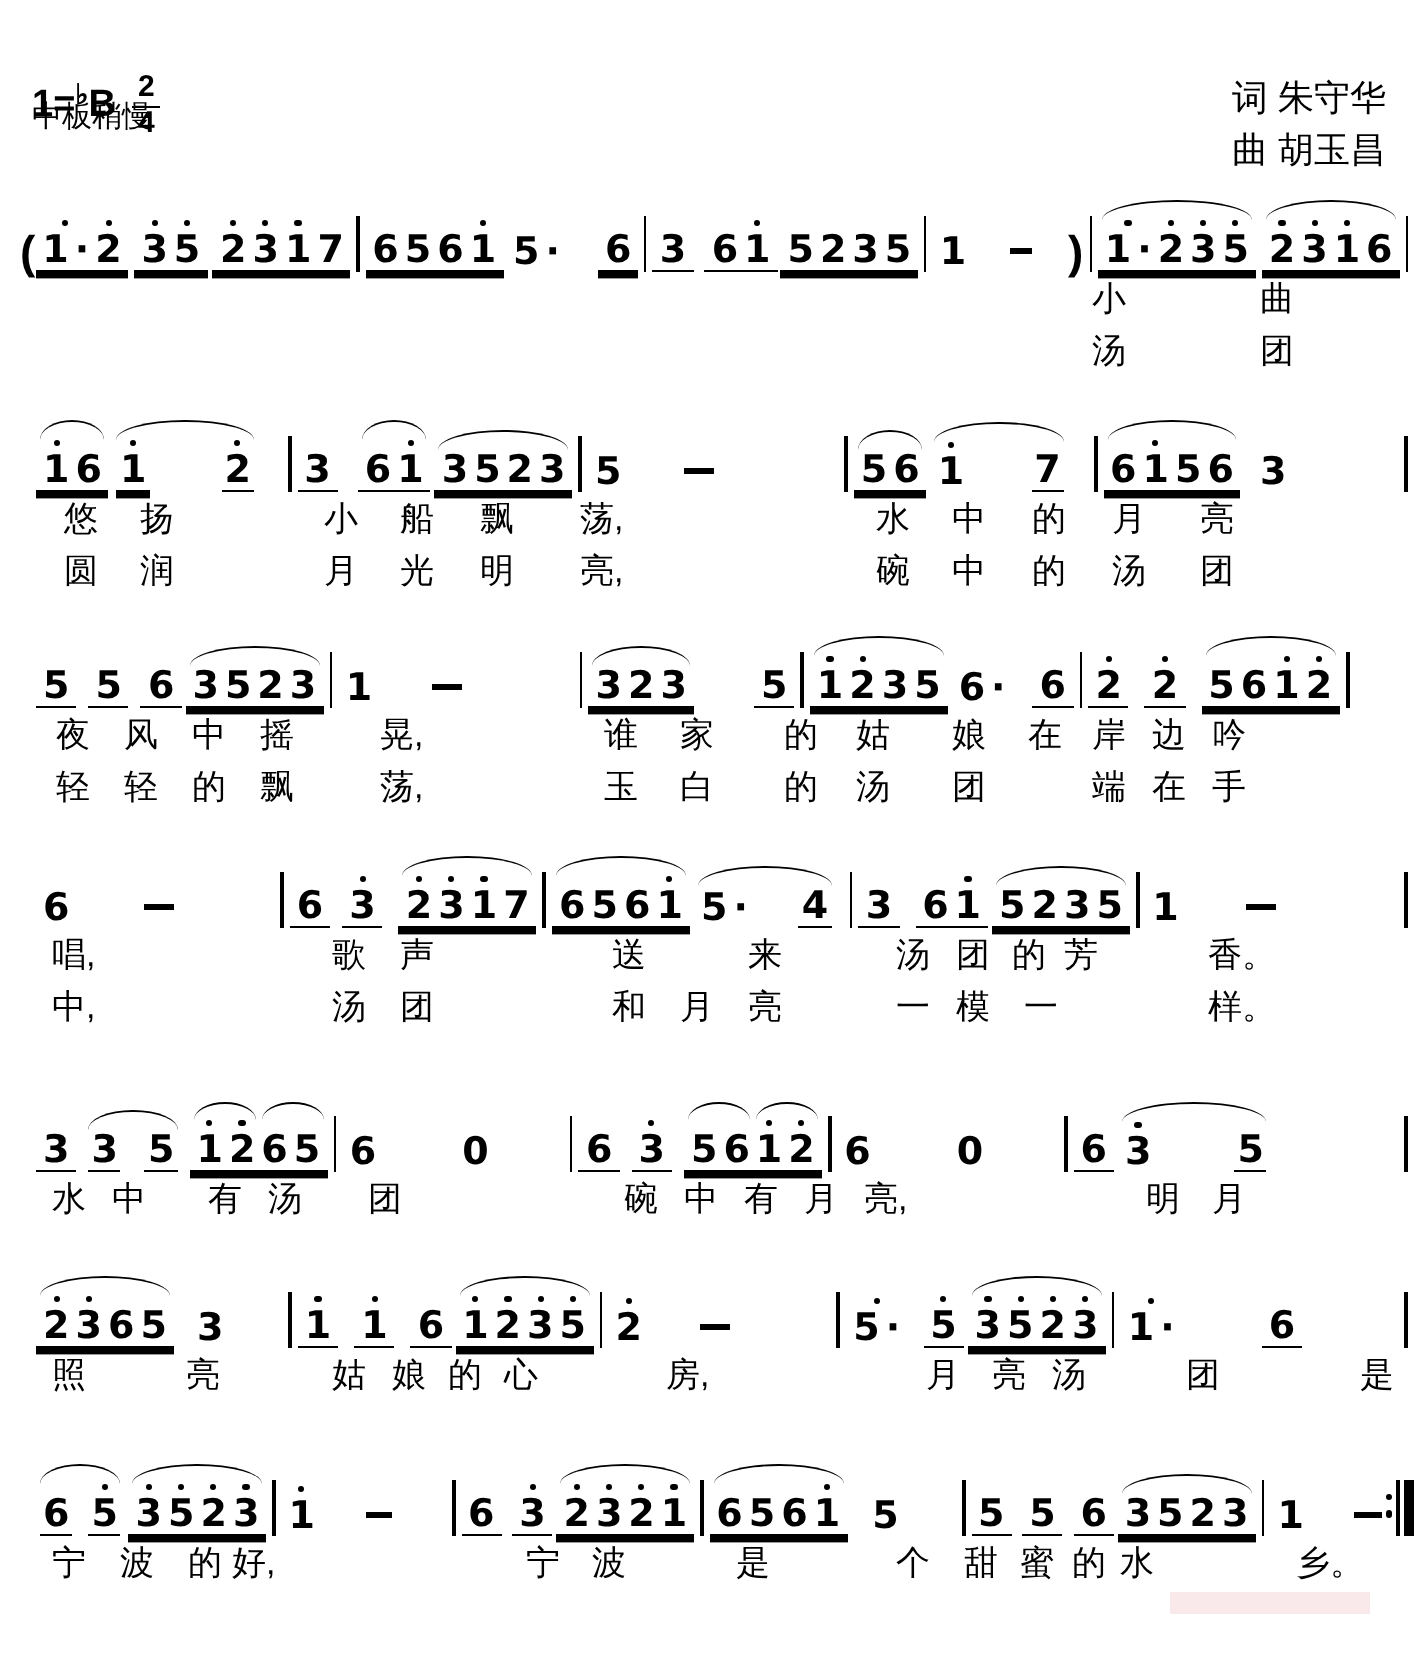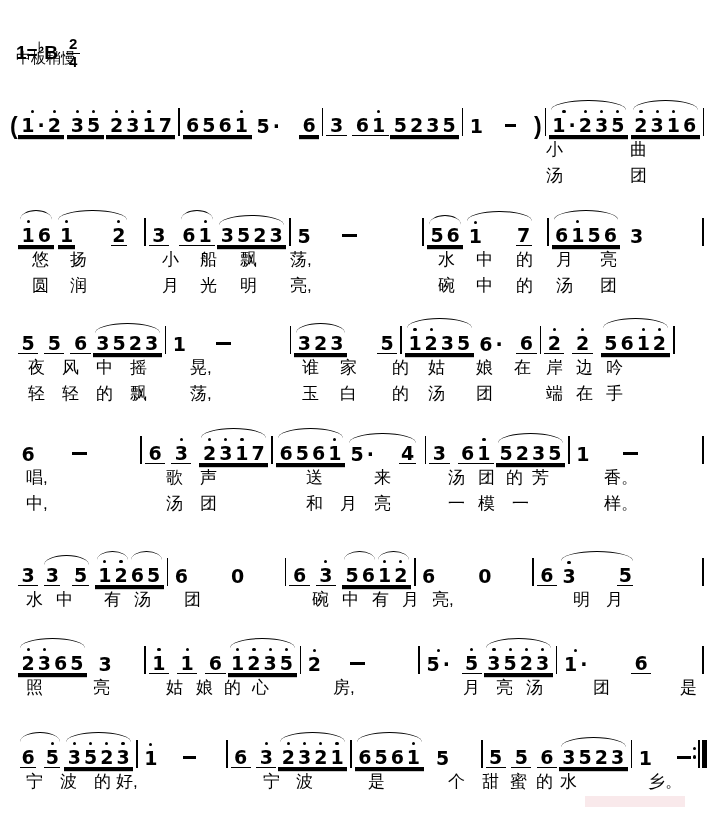--- a/index.html
+++ b/index.html
@@ -57,20 +57,24 @@
       <span class="flat">♭</span>
       <span>B</span>
     <span class="frac">
       <span class="num">2</span>
       <span class="den">4</span>
     </span>
   </div>
 
   <div class="tempo">中板稍慢</div>
 
+  <div class="credits">
+    <div>词 朱守华</div>
+    <div>曲 胡玉昌</div>
+  </div>
 
   <div>
       <div class="sys" style="top: 96px;">
         <div class="mrow">
           <span class="paren">(</span>
           <span class="grp u2">
             <span class="note">
               <span class="od"></span>
               <span class="drow">1<span class="aug">·</span></span>
             </span>

